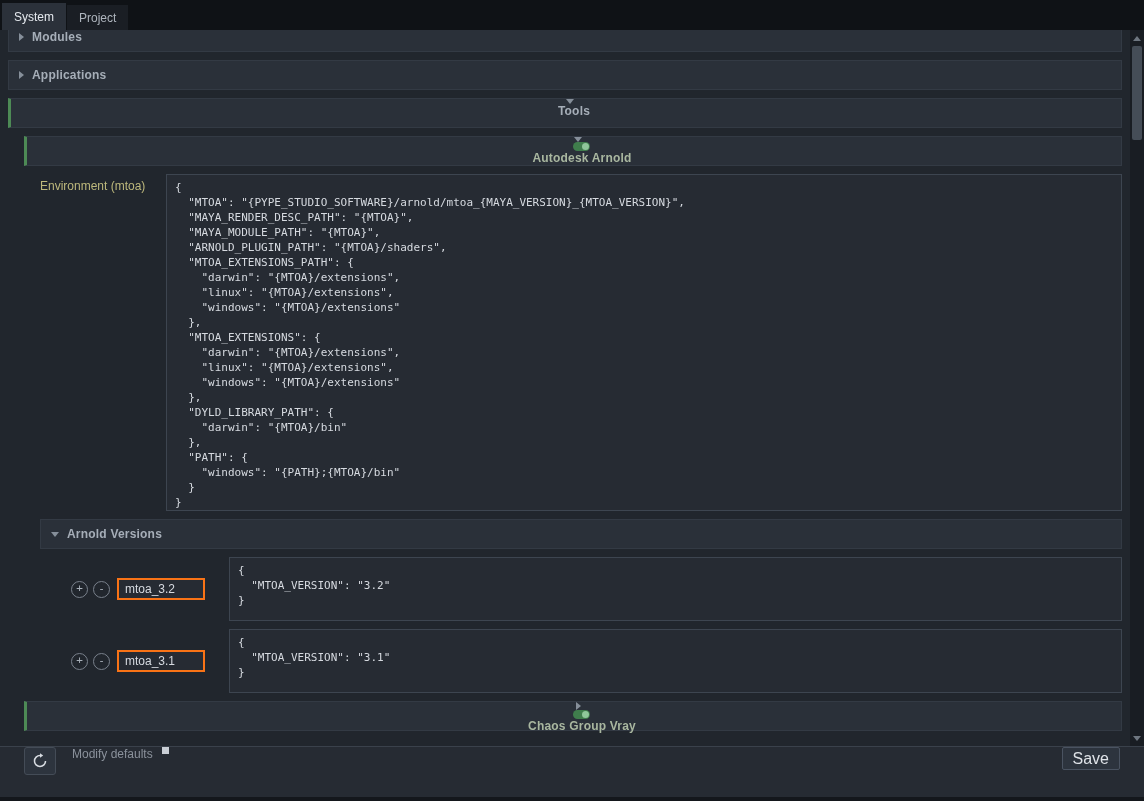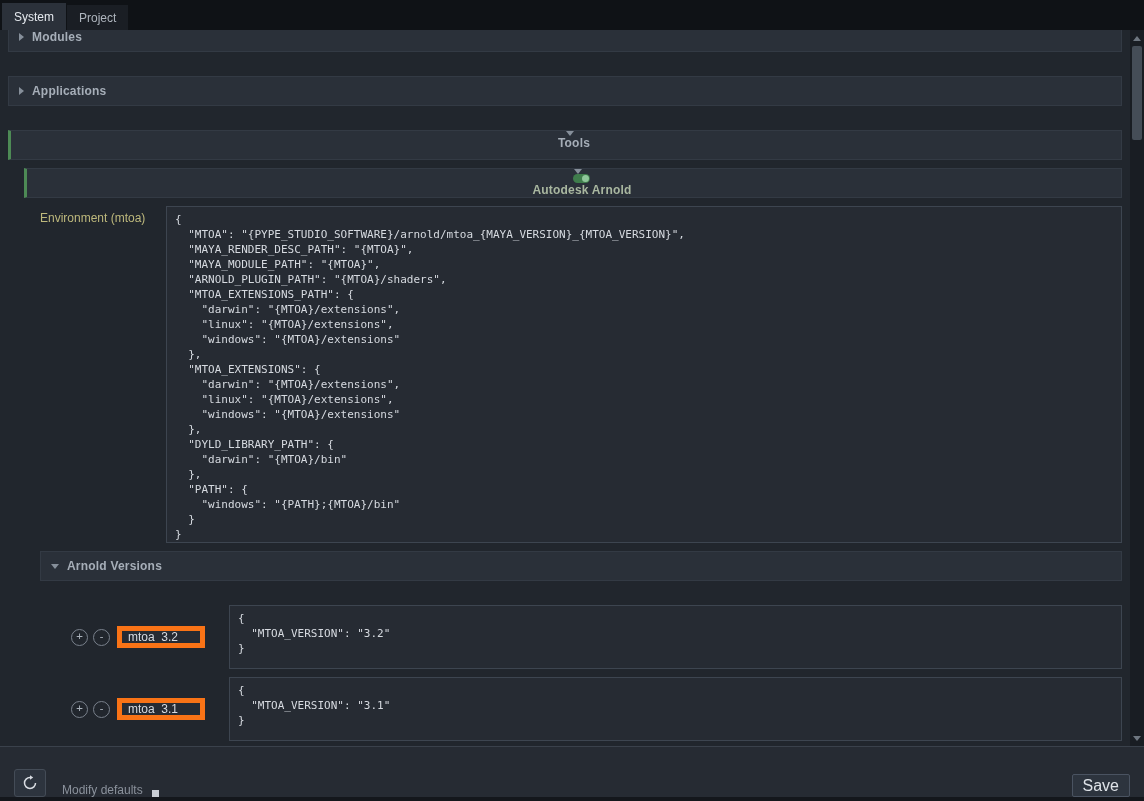--- a/index.html
+++ b/index.html
@@ -13,21 +13,21 @@
             background: #0f1216; display: flex; align-items: flex-end; padding-left: 2px; z-index: 6; }
   .tab { height: 25px; padding: 8px 12px; display: flex; align-items: center;
          font-size: 12px; color: #aeb5bd; background: #1a1e24; margin-right: 1px; cursor: default; }
   .tab.active { background: #2b313a; color: #e5e9ee; height: 27px; }
 
   
   .content { position: absolute; top: 30px; left: 0; width: 1130px; height: 716px;
              overflow: hidden; background: #21262d; }
   .content-inner { position: relative; top: -8px; padding: 0 8px; }
 
-  .blk { margin-bottom: 24px; }
+  .blk { margin-bottom: 8px; }
 
   .header { height: 30px; background: #2a3039; border: 1px solid #333a44;
             display: flex; align-items: center; padding-left: 10px; cursor: pointer; }
   .header.green { border-left: 3px solid #4d8a55; padding-left: 8px; flex-direction: column; }
   .sec-label { font-size: 12px; font-weight: bold; color: #a6aeb8; margin-left: 8px; letter-spacing: .2px; }
   .sec-label.group { color: #a9b7a0; }
 
   .tri { width: 0; height: 0; flex-shrink: 0; }
   .tri.right { border-top: 4px solid transparent; border-bottom: 4px solid transparent; border-left: 5px solid #868f9a; }
   .tri.down  { border-left: 4px solid transparent; border-right: 4px solid transparent; border-top: 5px solid #868f9a; }
@@ -47,28 +47,28 @@
   .env-label { width: 126px; padding: 5px 6px 0 0; font-size: 12px;
                color: #bdb87c; flex-shrink: 0; }
   .env-editor { height: 337px; }
 
   .ver-row { display: flex; align-items: center; margin: 8px 0 8px 32px; }
   .ver-tools { display: flex; align-items: center; padding-left: 15px; width: 170px; flex-shrink: 0; }
   .round-btn { width: 17px; height: 17px; border-radius: 50%; border: 1px solid #79818c;
                background: transparent; color: #aab2bb; font-size: 11px; line-height: 14px;
                text-align: center; margin-right: 5px; padding: 0; cursor: pointer;
                font-family: "DejaVu Sans Mono", monospace; flex-shrink: 0; }
-  .ver-name { width: 88px; height: 22px; background: #262b33; border: 5px solid #f97316;
+  .ver-name { width: 88px; height: 22px; background: #262b33; border: 2px solid #f97316;
               color: #d6dae0; font-size: 12px; padding: 0 6px; margin-left: 2px; outline: none;
               font-family: "Liberation Sans", sans-serif; }
   .ver-editor { height: 64px; margin-left: 3px; }
 
   
   .footer { position: absolute; left: 0; right: 0; top: 746px; height: 51px; background: #262b33;
-            border-top: 1px solid #3a414b; display: flex; align-items: flex-end; padding: 0 14px; }
+            border-top: 1px solid #3a414b; display: flex; align-items: flex-start; padding: 0 24px; }
   .refresh-btn { width: 32px; height: 28px; background: #2d343e; border: 1px solid #444c57;
                  border-radius: 3px; display: flex; align-items: center; justify-content: center; cursor: pointer; }
   .modify-label { margin-left: 16px; font-size: 12px; color: #8b929c; }
   .modify-square { width: 7px; height: 7px; background: #c9ced5; margin-left: 9px; cursor: pointer; }
   .spacer { flex: 1; }
   .save-btn { height: 23px; background: #2d343e; border: 1px solid #4a5361; border-radius: 2px;
               color: #dfe3e8; font-size: 16px; padding: 0 10px; cursor: pointer;
               font-family: "Liberation Sans", sans-serif; }
 
   

